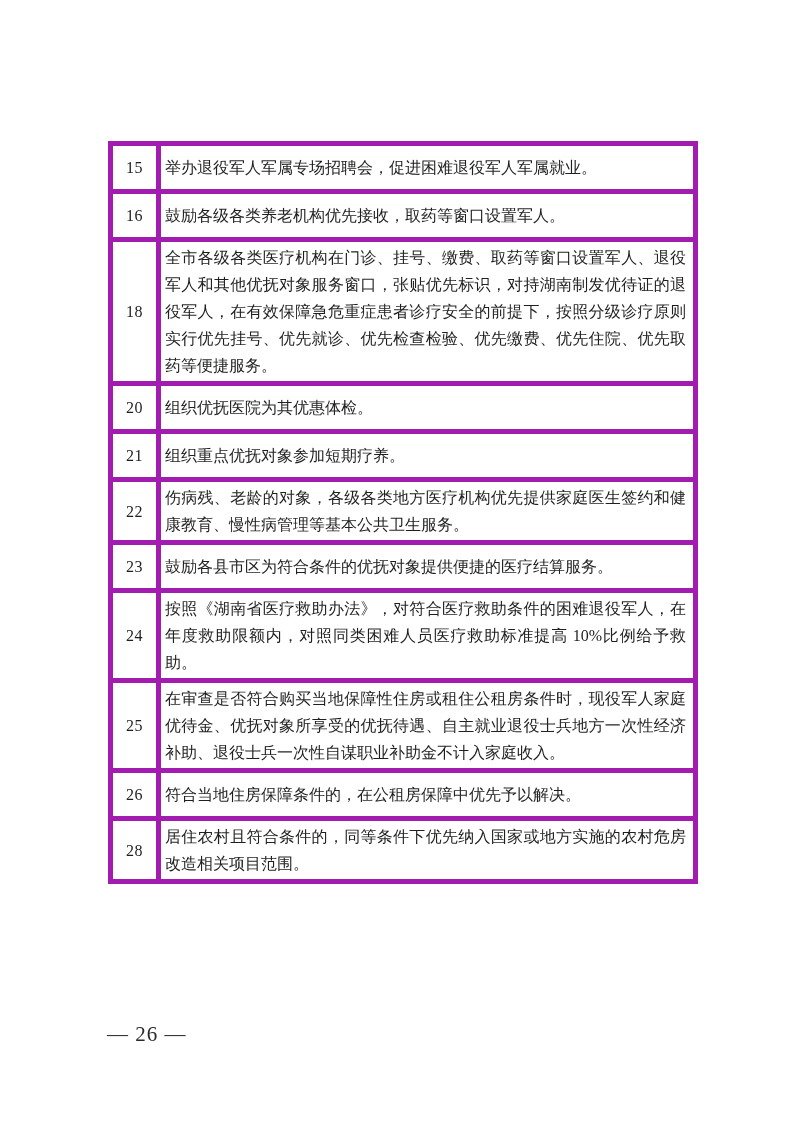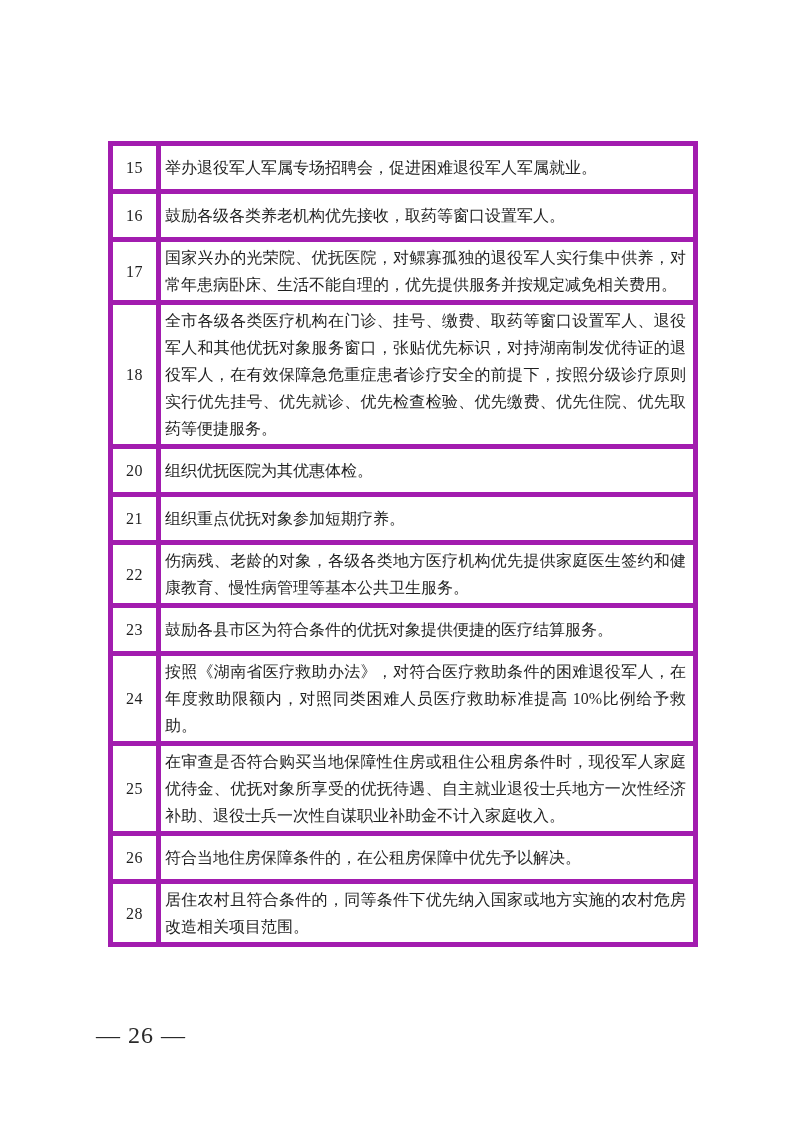--- a/index.html
+++ b/index.html
@@ -50,23 +50,23 @@
 
   td.text-cell {
     padding: 2px 7px 2px 4px;
     text-align: justify;
     text-align-last: left;
     margin-top: 32px;
   }
 
   .page-number {
     position: absolute;
-    left: 96px;
+    left: 107px;
     top: 1022px;
-    font-size: 24px;
+    font-size: 21px;
     letter-spacing: 1px;
     color: #2a2a2a;
     white-space: pre;
   }
 </style>
 </head>
 <body>
 
 <div class="page">
 
@@ -75,24 +75,20 @@
   <tr>
     <td class="num-cell">15</td>
     <td class="text-cell">举办退役军人军属专场招聘会，促进困难退役军人军属就业。</td>
   </tr>
 
   <tr>
     <td class="num-cell">16</td>
     <td class="text-cell">鼓励各级各类养老机构优先接收，取药等窗口设置军人。</td>
   </tr>
 
-  <tr>
-    <td class="num-cell">17</td>
-    <td class="text-cell">国家兴办的光荣院、优抚医院，对鳏寡孤独的退役军人实行集中供养，对常年患病卧床、生活不能自理的，优先提供服务并按规定减免相关费用。</td>
-  </tr>
 
   <tr>
     <td class="num-cell">18</td>
     <td class="text-cell">全市各级各类医疗机构在门诊、挂号、缴费、取药等窗口设置军人、退役军人和其他优抚对象服务窗口，张贴优先标识，对持湖南制发优待证的退役军人，在有效保障急危重症患者诊疗安全的前提下，按照分级诊疗原则实行优先挂号、优先就诊、优先检查检验、优先缴费、优先住院、优先取药等便捷服务。</td>
   </tr>
 
 
   <tr>
     <td class="num-cell">20</td>
     <td class="text-cell">组织优抚医院为其优惠体检。</td>

